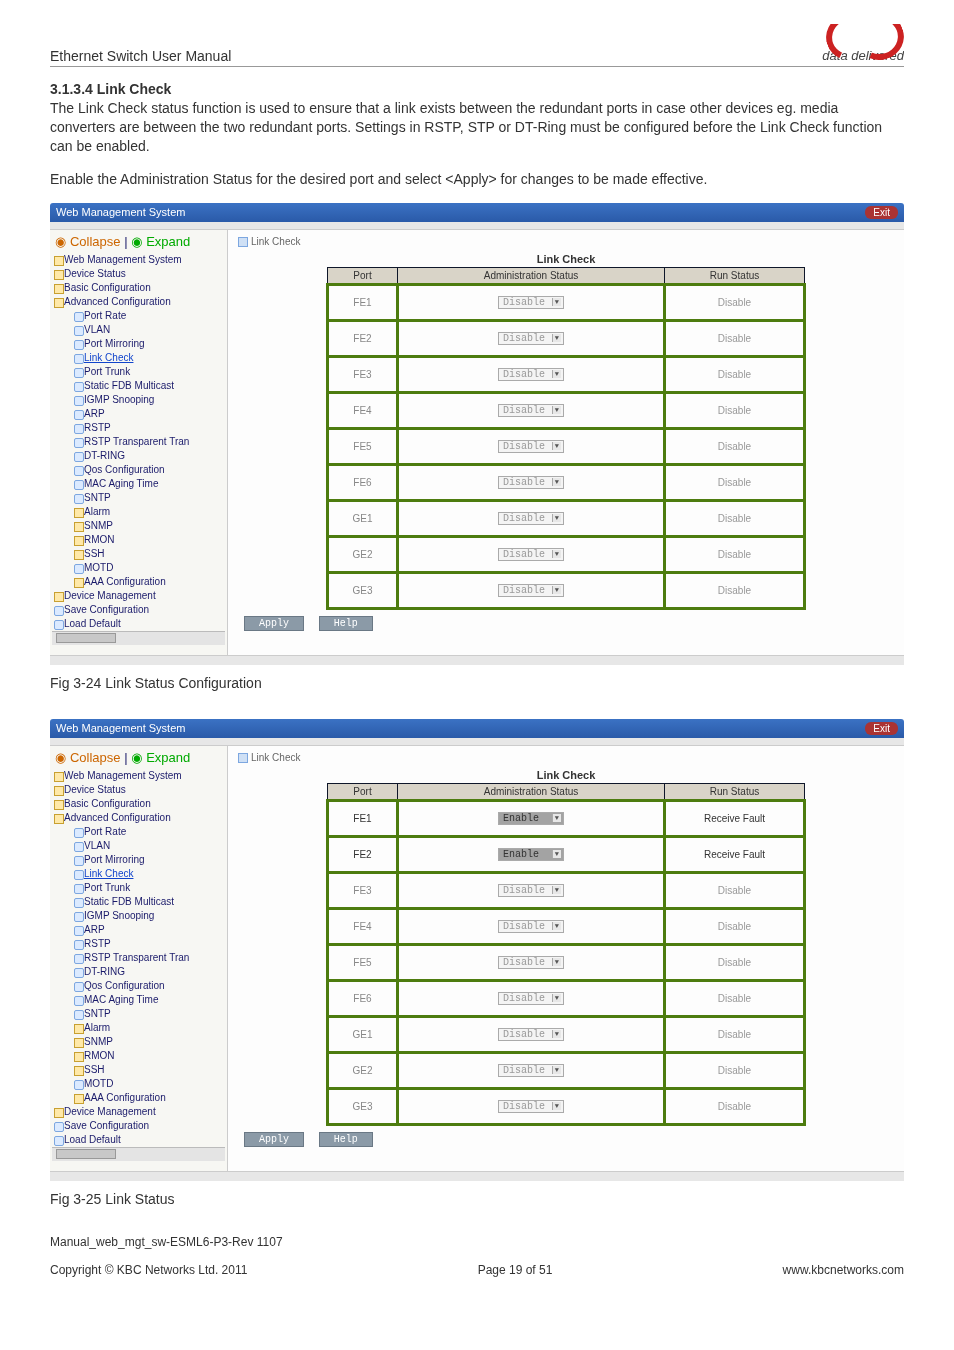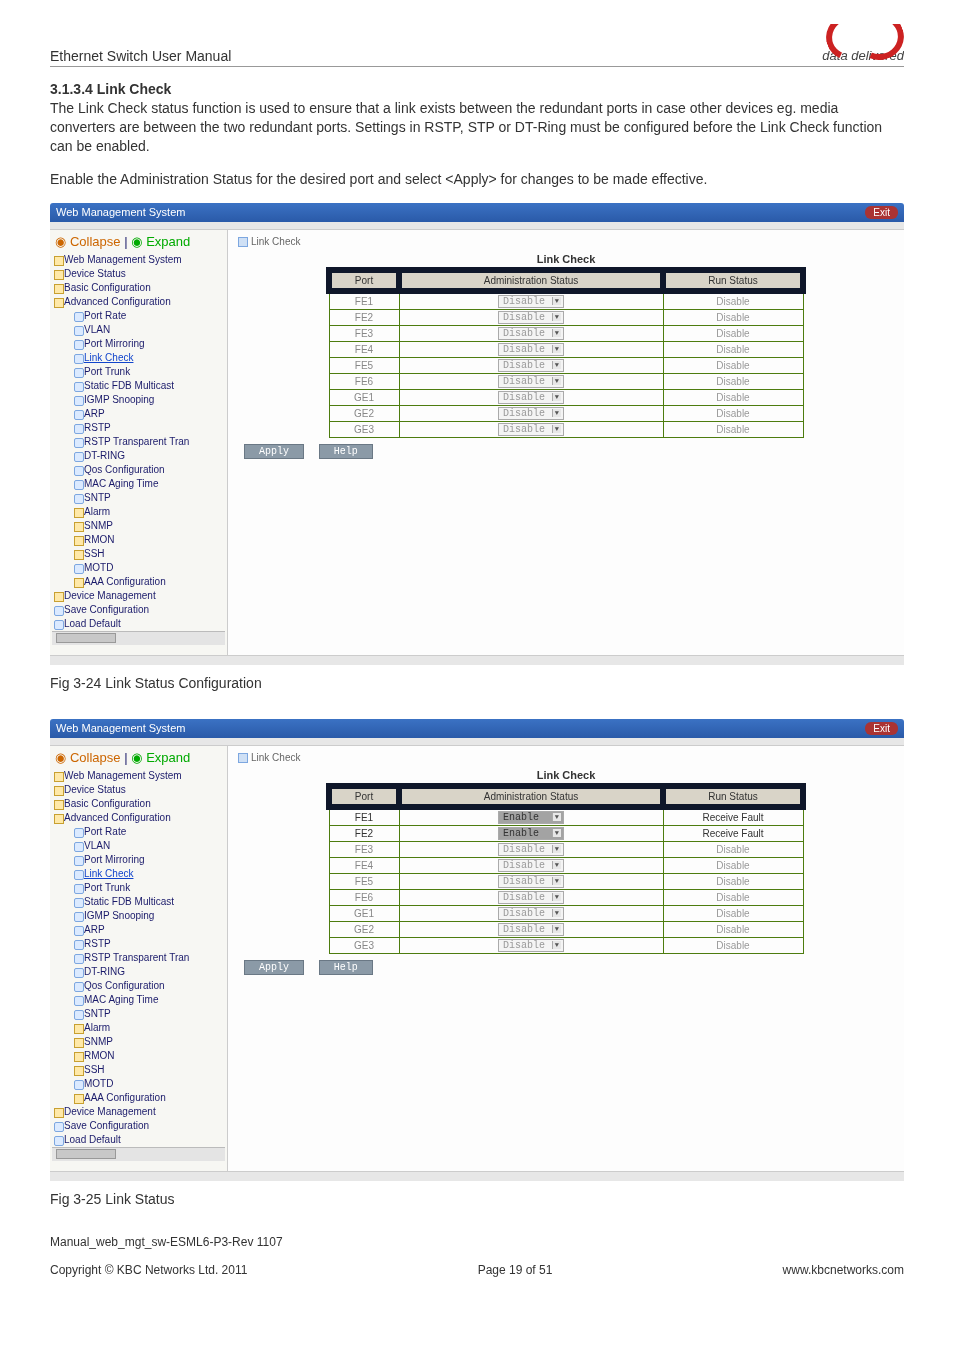--- a/index.html
+++ b/index.html
@@ -65,22 +65,22 @@
   .tree a { color: #1a1a6a; text-decoration: none; }
   .tree .current a { color: #1144cc; text-decoration: underline; }
   .hscroll { height: 14px; background: #e4e4e4; border-top: 1px solid #bbb; display:flex; align-items:center; }
   .hscroll .thumb { width: 60px; height: 10px; background: #c8c8c8; margin-left: 4px; border:1px solid #999; }
 
   .main-pane { flex: 1; padding: 6px 10px; font-size: 10px; color: #333; }
   .crumb { font-size: 10px; color: #666; margin-bottom: 6px; }
   .crumb .ico { display:inline-block; width:10px; height:10px; background:#cfe0f5; border:1px solid #7da7e0; margin-right:3px; vertical-align:middle; }
   .panel-title { text-align: center; font-weight: bold; font-size: 11px; margin: 4px 0 2px; }
   table.lc { border-collapse: collapse; margin: 0 auto; font-size: 10px; width: 480px; }
-  table.lc th { background: #d9d4c8; border: 6px solid #0f172a; padding: 2px 12px; color: #333; font-weight: normal; }
-  table.lc td { border: 1px solid #4d7c0f; padding: 1px 6px; text-align: center; color: #888; }
+  table.lc th { background: #d9d4c8; border: 1px solid #0f172a; padding: 2px 12px; color: #333; font-weight: normal; }
+  table.lc td { border: 3px solid #4d7c0f; padding: 10px 6px; text-align: center; color: #888; }
   table.lc td.port { color: #888; width: 70px; }
   table.lc td.run { color: #999; width: 140px; }
   .sel {
     font-family: "Courier New", monospace; font-size: 10px;
     border: 1px solid #aaa; background: #a3a3a3; padding: 0 14px 0 4px;
     display: inline-block; position: relative; min-width: 66px; text-align: left;
     color: #333;
   }
   .sel::after {
     content: "▼"; font-size: 7px; position: absolute; right: 2px; top: 1px;

